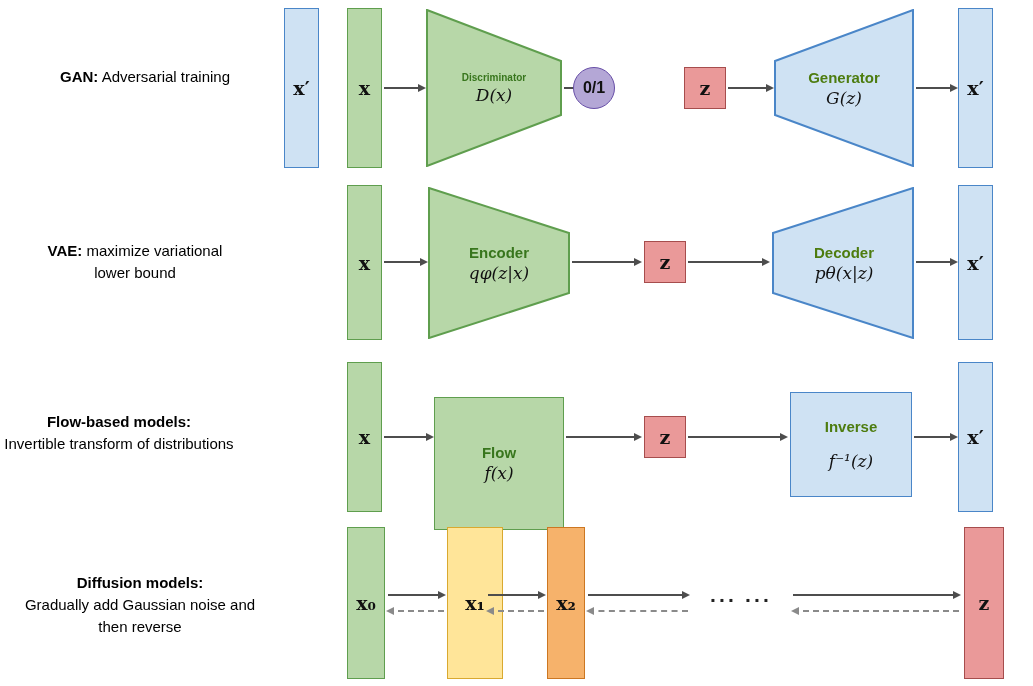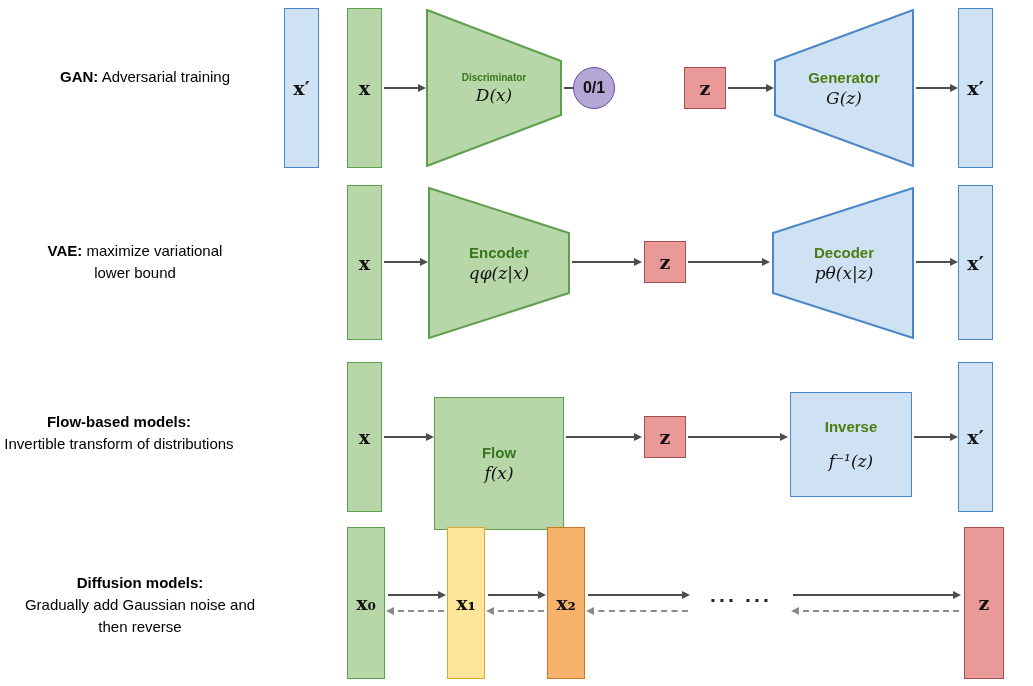--- a/index.html
+++ b/index.html
@@ -175,21 +175,21 @@
     <span class="block">Diffusion models:</span><span>Gradually add Gaussian noise and then reverse</span>
   </div>
 
   <div class="box green" style="left:347px;top:527px;width:38px;height:152px;">
     <span class="sym">x₀</span>
   </div>
 
   <div class="arr" style="left:388px;top:594px;width:56px;"></div>
   <div class="arrd" style="left:388px;top:610px;width:56px;"></div>
 
-  <div class="box yellow" style="left:447px;top:527px;width:38px;height:152px;">
+  <div class="box yellow" style="left:447px;top:527px;width:56px;height:152px;">
     <span class="sym">x₁</span>
   </div>
 
   <div class="arr" style="left:488px;top:594px;width:56px;"></div>
   <div class="arrd" style="left:488px;top:610px;width:56px;"></div>
 
   <div class="box orange" style="left:547px;top:527px;width:38px;height:152px;">
     <span class="sym">x₂</span>
   </div>
 

